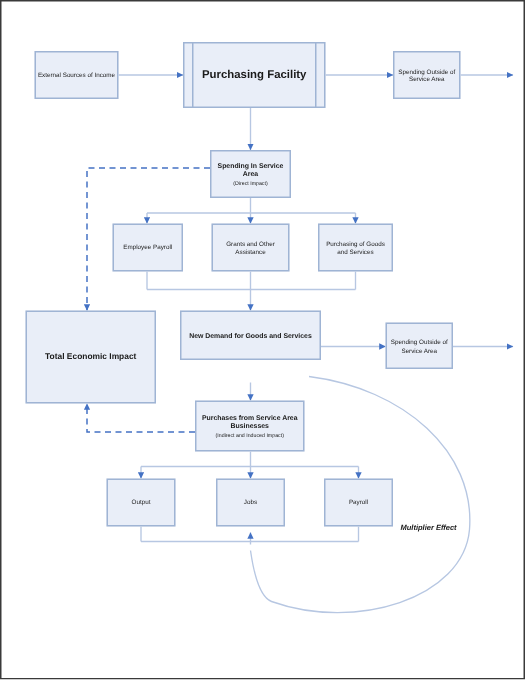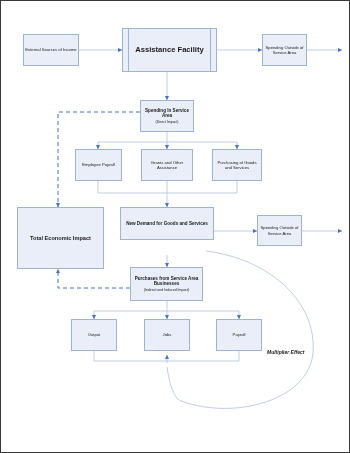--- a/index.html
+++ b/index.html
@@ -130,21 +130,21 @@
     </g>
   </svg>
 
   <div class="node" style="left:22px; top:33px; width:56px; height:32px;">
     <span class="t small">External Sources of Income</span>
   </div>
 
   <div class="node" style="left:121px; top:27px; width:95px; height:44px;">
     <span class="bar-left"></span>
     <span class="bar-right"></span>
-    <span class="t big-b">Assistance Facility</span>
+    <span class="t big-b">Purchasing Facility</span>
   </div>
 
   <div class="node" style="left:261px; top:33px; width:45px; height:32px;">
     <span class="t small">Spending Outside of Service Area</span>
   </div>
 
   <div class="node" style="left:139px; top:99px; width:54px; height:32px;">
     <span class="t small-b">Spending In Service Area</span>
     <span class="t tiny">(Direct Impact)</span>
   </div>

